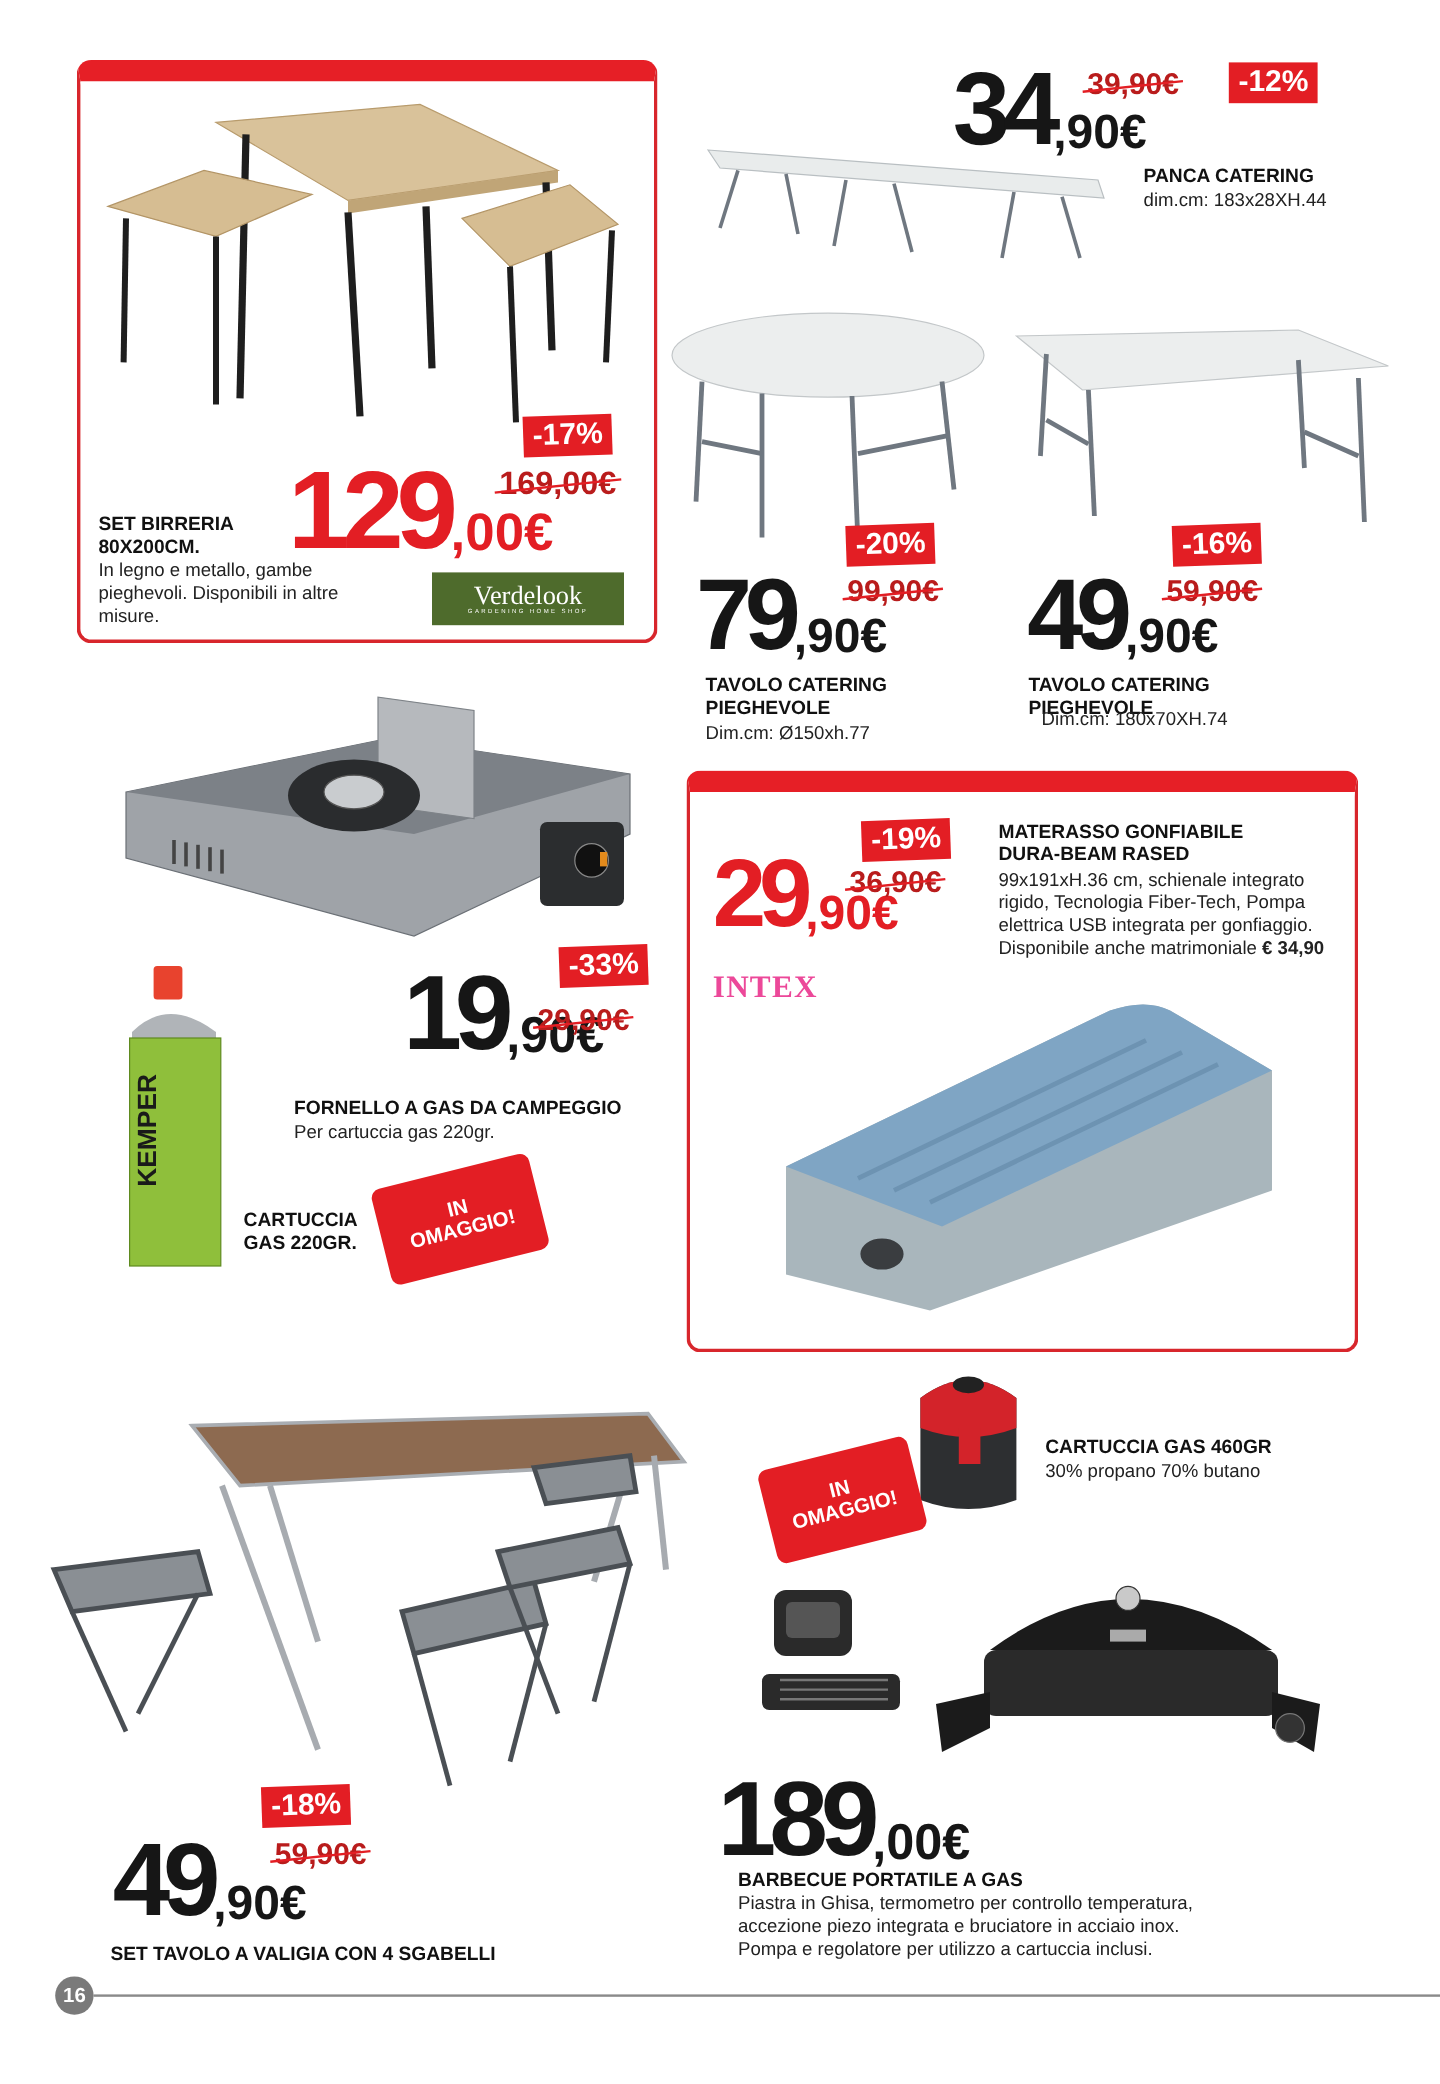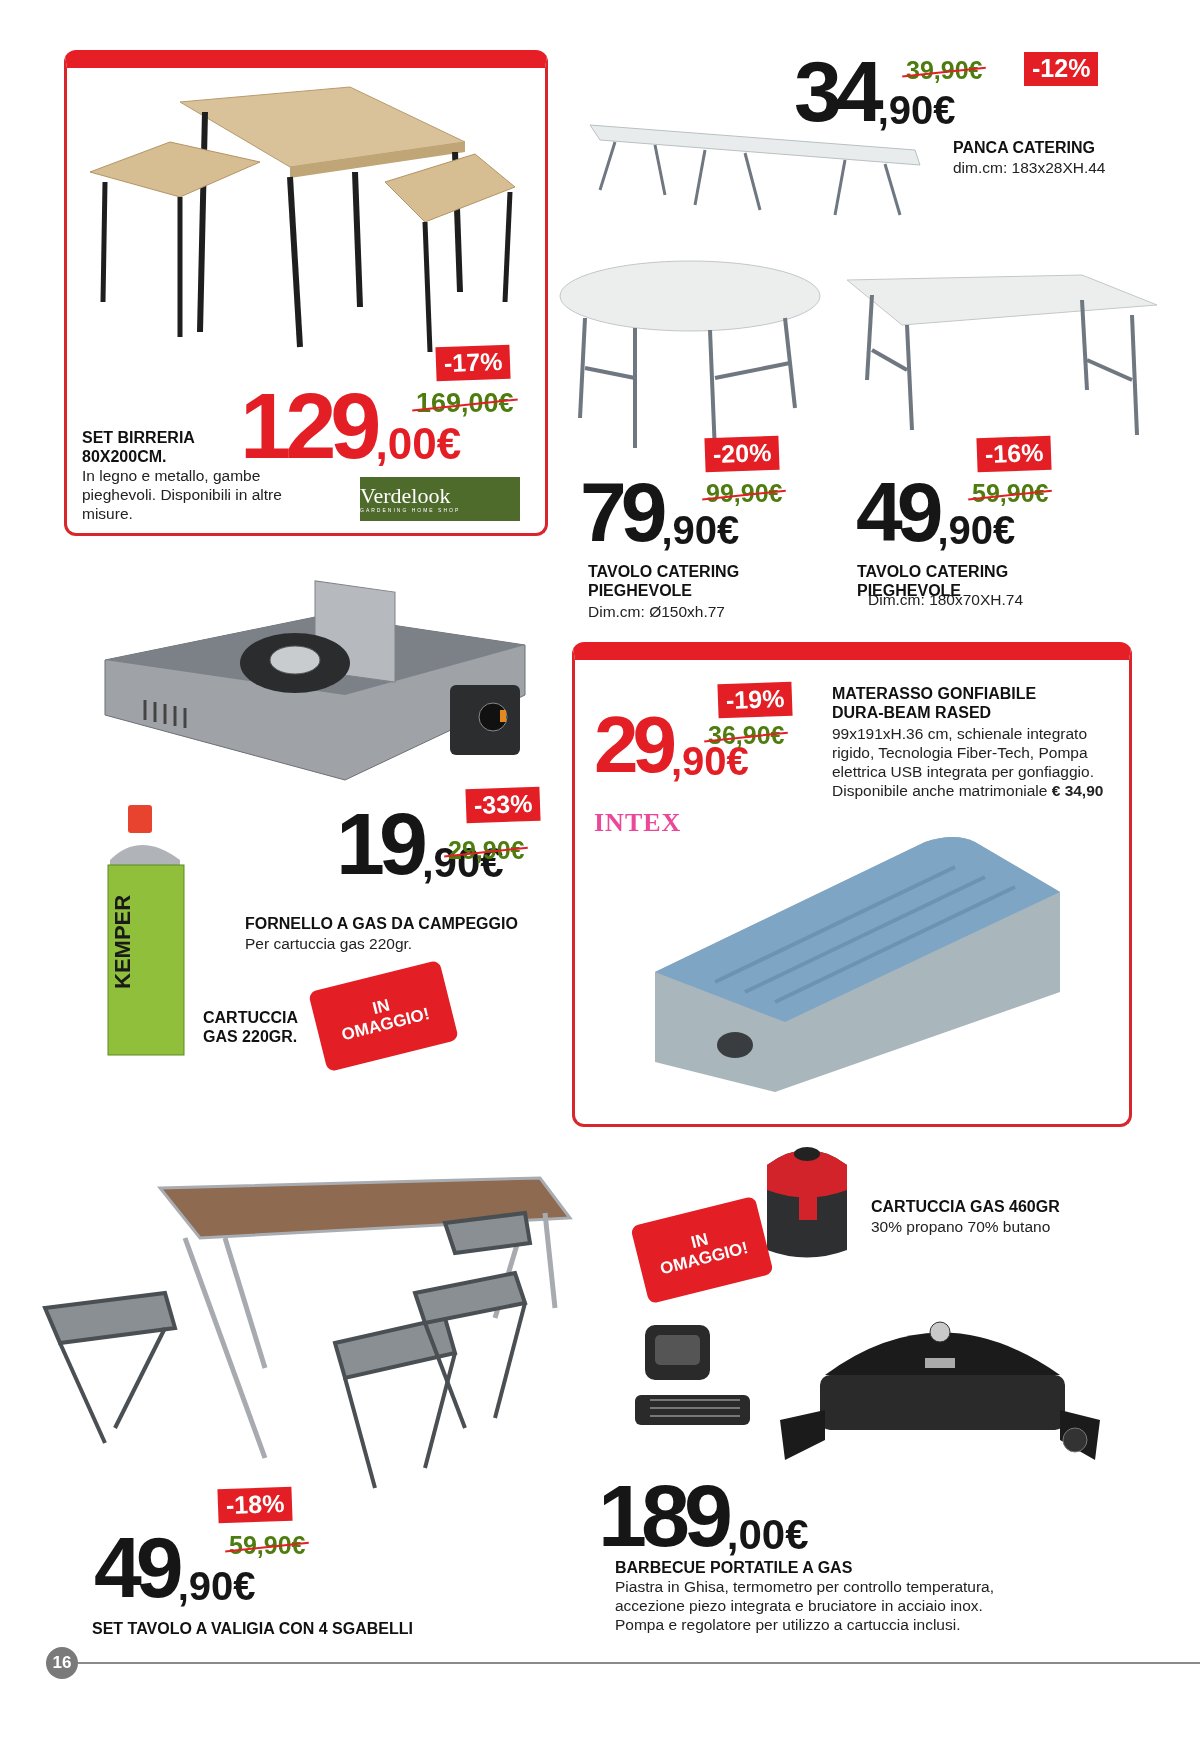--- a/index.html
+++ b/index.html
@@ -7,27 +7,27 @@
   body{position:relative;font-family:"Liberation Sans","DejaVu Sans",sans-serif;color:#1a1a1a}
   .abs{position:absolute}
   
   .frame{position:absolute;border:3px solid #d8262c;border-top:18px solid #e61f26;border-radius:12px;background:#fff}
   
   .price{position:absolute;white-space:nowrap;line-height:1}
   .price .int{font-weight:bold;letter-spacing:-6px;display:inline-block;vertical-align:bottom}
   .price .dec{display:inline-block;font-weight:bold;vertical-align:bottom}
   .red{color:#e31e24}
   .black{color:#161616}
-  .old{position:absolute;font-weight:bold;color:#4d7c0f;white-space:nowrap;line-height:1}
+  .old{position:absolute;font-weight:bold;color:#b91c1c;white-space:nowrap;line-height:1}
   .old:after{content:"";position:absolute;left:-4px;right:-4px;top:52%;height:2px;background:#e31e24;transform:rotate(-6deg)}
   .disc{position:absolute;background:#e31e24;color:#fff;font-weight:bold;white-space:nowrap;line-height:1;padding:4px 8px 5px;transform:rotate(-2deg)}
   .ptitle{position:absolute;font-weight:bold;font-size:16px;line-height:19px;color:#111;text-transform:uppercase}
   .pdesc{position:absolute;font-size:15.5px;line-height:19px;color:#222}
   .omaggio{position:absolute;background:#e31e24;color:#fff;font-weight:bold;text-align:center;border-radius:8px;transform:rotate(-14deg);line-height:1.05;font-size:17px;display:flex;align-items:center;justify-content:center}
-  .logo-verde{position:absolute;background:#4e6b2c;color:#fff;font-family:"Liberation Serif",serif;display:flex;flex-direction:column;justify-content:center}
+  .logo-verde{position:absolute;background:#4e6b2c;color:#fff;font-family:"Liberation Serif",serif;display:flex;flex-direction:column;align-items:center;justify-content:center}
   .intex{position:absolute;font-family:"Liberation Serif",serif;font-weight:bold;color:#ec4899;font-size:26px;letter-spacing:1px}
   .pagenum{position:absolute;left:46px;top:1647px;width:32px;height:32px;border-radius:50%;background:#7a7a7a;color:#fff;font-weight:bold;font-size:17px;display:flex;align-items:center;justify-content:center}
   .pageline{position:absolute;left:78px;top:1662px;width:1122px;height:2px;background:#8a8a8a}
   svg{display:block}
 </style>
 </head>
 <body>
 
 <div class="frame" style="left:64px;top:50px;width:484px;height:486px;"></div>
 <svg class="abs" style="left:85px;top:82px" width="440" height="280" viewBox="0 0 440 280">

